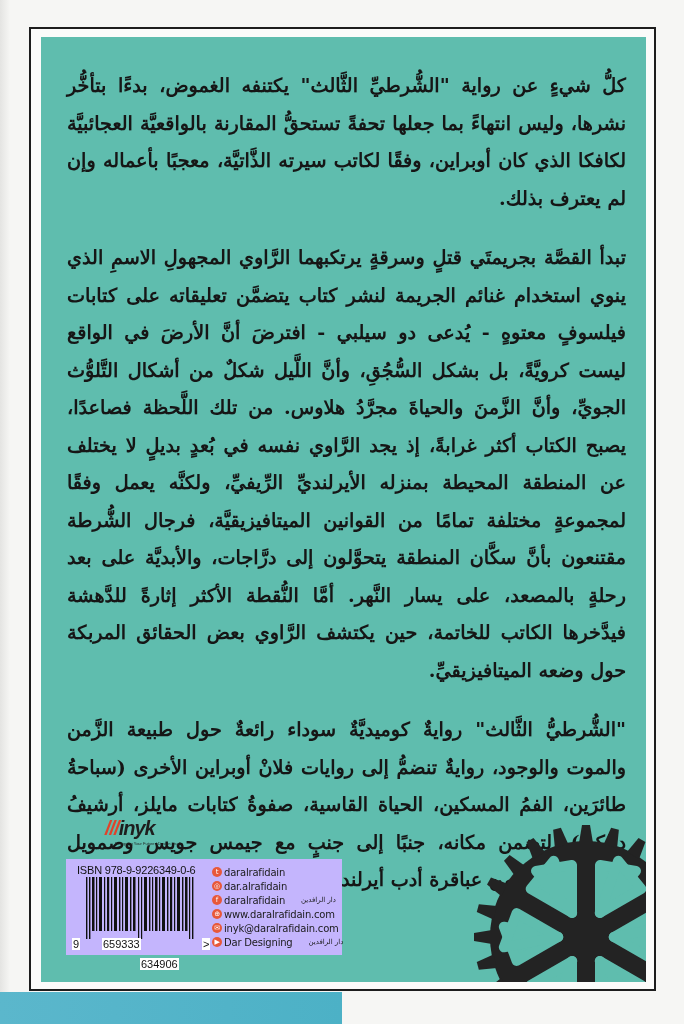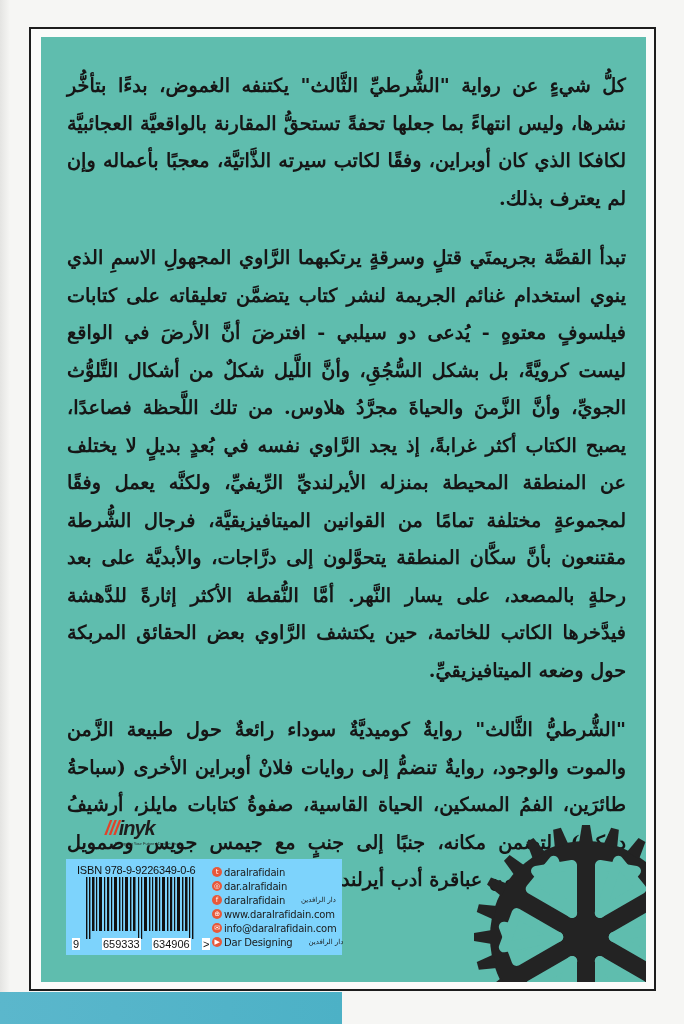--- a/index.html
+++ b/index.html
@@ -35,21 +35,21 @@
     font-style: italic; font-weight: bold; font-size: 20px; letter-spacing: -1px;
   }
   .logo-mark .red { color: #e0432b; }
   .logo-mark .dark { color: #1e1e1e; }
   .logo-tag {
     position: absolute; left: 10px; top: 24px; font-family: "Liberation Sans", sans-serif;
     font-size: 4px; color: #1e1e1e; white-space: nowrap;
   }
   .isbn-box {
     position: absolute; left: 25px; top: 822px; width: 276px; height: 96px;
-    background: #7dd3fc;
+    background: #c4b5fd;
   }
   .isbn-text {
     position: absolute; left: 11px; top: 5px; font-family: "Liberation Sans", sans-serif;
     font-size: 11px; color: #111; letter-spacing: -0.2px; white-space: nowrap;
   }
   .barcode {
     position: absolute; left: 16px; top: 18px; width: 120px; height: 62px;
   }
   .bar-digits {
     position: absolute; top: 79px; font-family: "Liberation Sans", sans-serif;
@@ -128,21 +128,21 @@
         <rect x="92" y="0" width="1.2" height="54"></rect>
           <rect x="95" y="0" width="3" height="54"></rect>
         <rect x="100" y="0" width="1.4" height="54"></rect>
           <rect x="103" y="0" width="2.5" height="54"></rect>
         <rect x="107" y="0" width="1.2" height="62"></rect>
           <rect x="110" y="0" width="1.4" height="62"></rect>
       </g>
     </svg>
     <span class="bar-digits" style="left:6px;">9</span>
     <span class="bar-digits" style="left:36px;">659333</span>
-    <span class="bar-digits" style="left:86px;">634906</span>
+    <span class="bar-digits" style="left:74px;margin-top:20px;">634906</span>
     <span class="bar-digits" style="left:136px;">&gt;</span>
 
     <div class="contacts">
       <div class="contact">
         <span class="c-icon">t</span>
         <span>daralrafidain</span>
       </div>
       <div class="contact">
         <span class="c-icon">◎</span>
         <span>dar.alrafidain</span>
@@ -151,21 +151,21 @@
         <span class="c-icon">f</span>
         <span>daralrafidain</span>
         <span class="c-ar">دار الرافدين</span>
       </div>
       <div class="contact">
         <span class="c-icon">⊕</span>
         <span>www.daralrafidain.com</span>
       </div>
       <div class="contact">
         <span class="c-icon">✉</span>
-        <span>info@daralrafidain.com</span>
+        <span>inyk@daralrafidain.com</span>
       </div>
       <div class="contact">
         <span class="c-icon">▶</span>
         <span>Dar Designing</span>
         <span class="c-ar">دار الرافدين</span>
       </div>
     </div>
   </div>
 
   <svg class="gear" viewBox="-125 -125 250 250">

